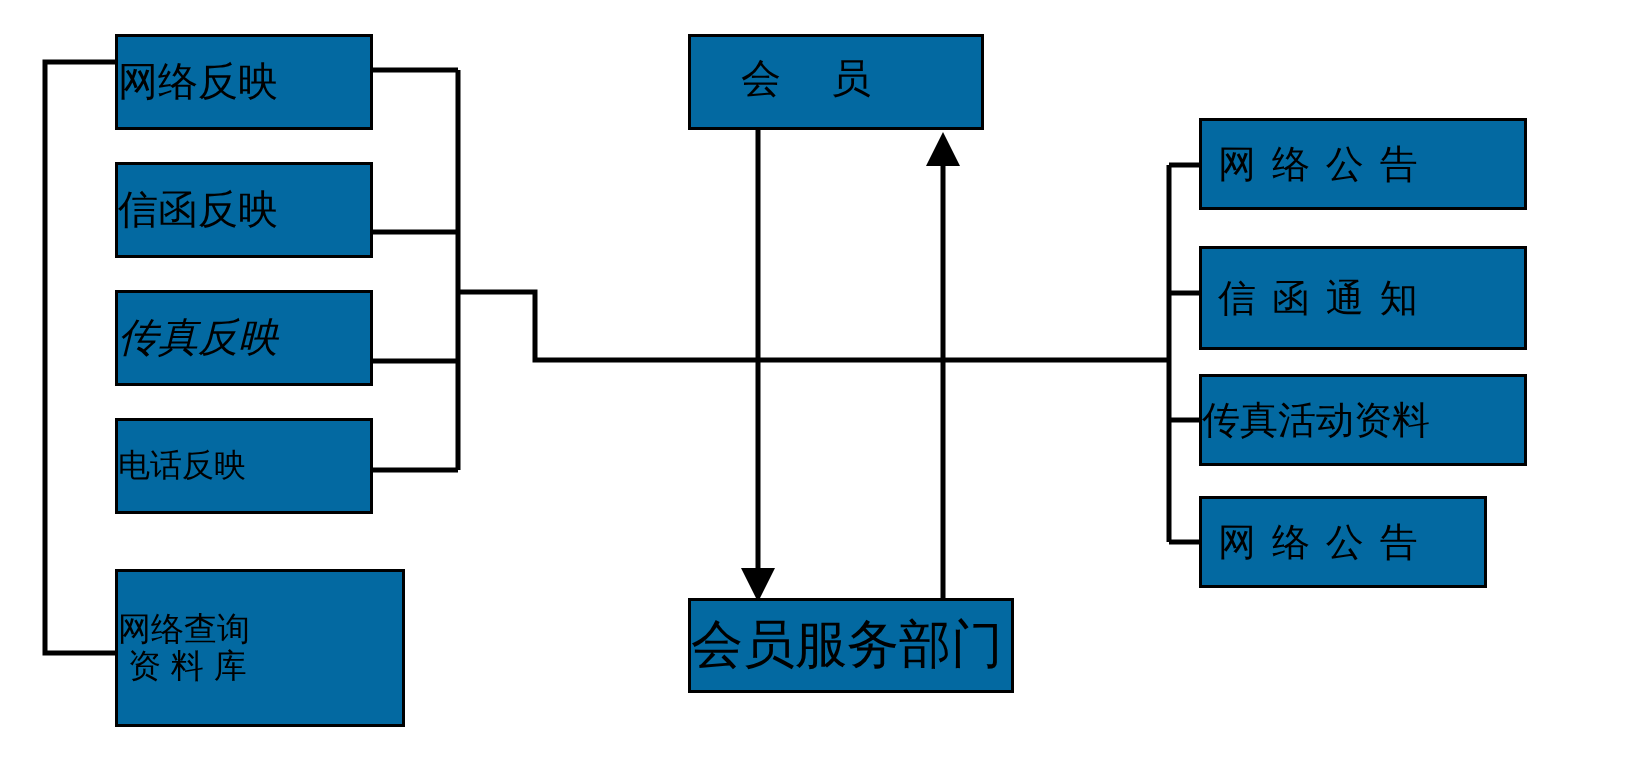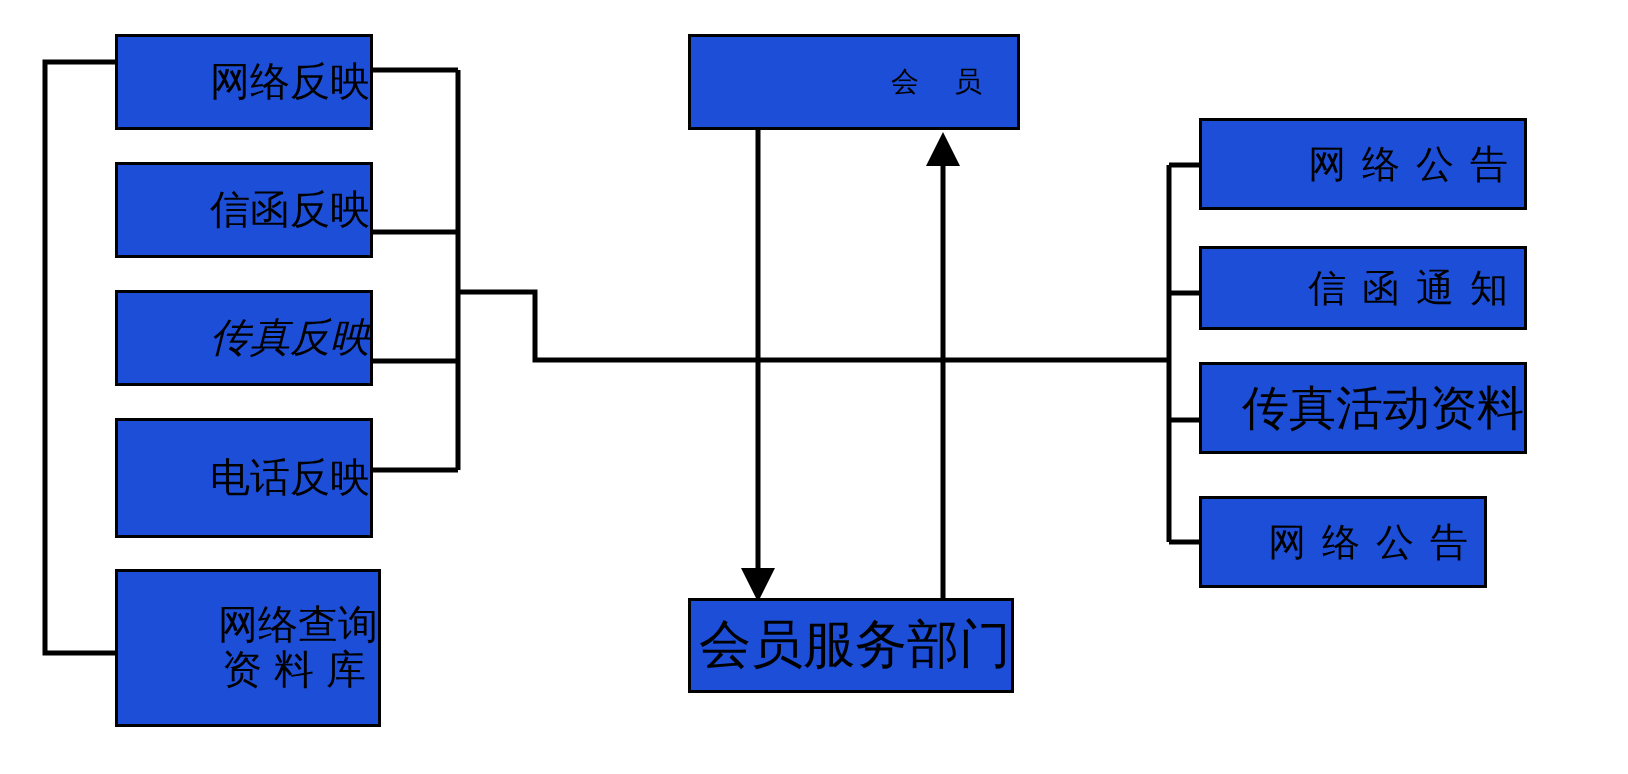--- a/index.html
+++ b/index.html
@@ -22,51 +22,51 @@
     position: absolute;
     left: 0;
     top: 0;
     width: 1628px;
     height: 774px;
     pointer-events: none;
   }
   .node {
     position: absolute;
     box-sizing: border-box;
-    background: #1d4ed8;
+    background: #0369a1;
     border: 3px solid #000000;
     display: flex;
     flex-direction: column;
-    align-items: flex-end;
+    align-items: flex-start;
     justify-content: center;
     color: #000000;
     line-height: 1.12;
     white-space: nowrap;
   }
   .node .line {
     display: block;
     font-weight: 400;
   }
   
   #node-wangluo-fanying { left: 115px; top: 34px;  width: 258px; height: 96px;  font-size: 40px; }
   #node-xinhan-fanying  { left: 115px; top: 162px; width: 258px; height: 96px;  font-size: 40px; }
   #node-chuanzhen-fanying{left: 115px; top: 290px; width: 258px; height: 96px;  font-size: 40px; font-style: italic; }
-  #node-dianhua-fanying { left: 115px; top: 418px; width: 258px; height: 120px;  font-size: 40px; }
-  #node-wangluo-chaxun  { left: 115px; top: 569px; width: 266px; height: 158px; font-size: 40px; }
+  #node-dianhua-fanying { left: 115px; top: 418px; width: 258px; height: 96px;  font-size: 32px; }
+  #node-wangluo-chaxun  { left: 115px; top: 569px; width: 290px; height: 158px; font-size: 33px; }
   #node-wangluo-chaxun .line.l2 { letter-spacing: 0.30em; text-indent: 0.30em; }
 
   
-  #node-huiyuan        { left: 688px; top: 34px;  width: 332px; height: 96px; font-size: 28px; }
+  #node-huiyuan        { left: 688px; top: 34px;  width: 296px; height: 96px; font-size: 40px; font-family: Liberation Mono, monospace; }
   #node-huiyuan .line  { letter-spacing: 1.25em; text-indent: 1.25em; }
   #node-huiyuan-fuwu   { left: 688px; top: 598px; width: 326px; height: 95px; font-size: 52px; }
 
   
   #node-dianhua-fangwen  { left: 1199px; top: 118px; width: 328px; height: 92px; font-size: 38px; }
-  #node-xinhan-tongzhi   { left: 1199px; top: 246px; width: 328px; height: 84px; font-size: 38px; }
-  #node-chuanzhen-huodong{ left: 1199px; top: 362px; width: 328px; height: 92px; font-size: 47px; }
+  #node-xinhan-tongzhi   { left: 1199px; top: 246px; width: 328px; height: 104px; font-size: 38px; }
+  #node-chuanzhen-huodong{ left: 1199px; top: 374px; width: 328px; height: 92px; font-size: 38px; }
   #node-wangluo-gonggao  { left: 1199px; top: 496px; width: 288px; height: 92px; font-size: 38px; }
   #node-dianhua-fangwen .line,
   #node-xinhan-tongzhi .line,
   #node-wangluo-gonggao .line { letter-spacing: 0.42em; text-indent: 0.42em; }
 </style>
 </head>
 <body>
 
 <div id="diagram-root">
 

